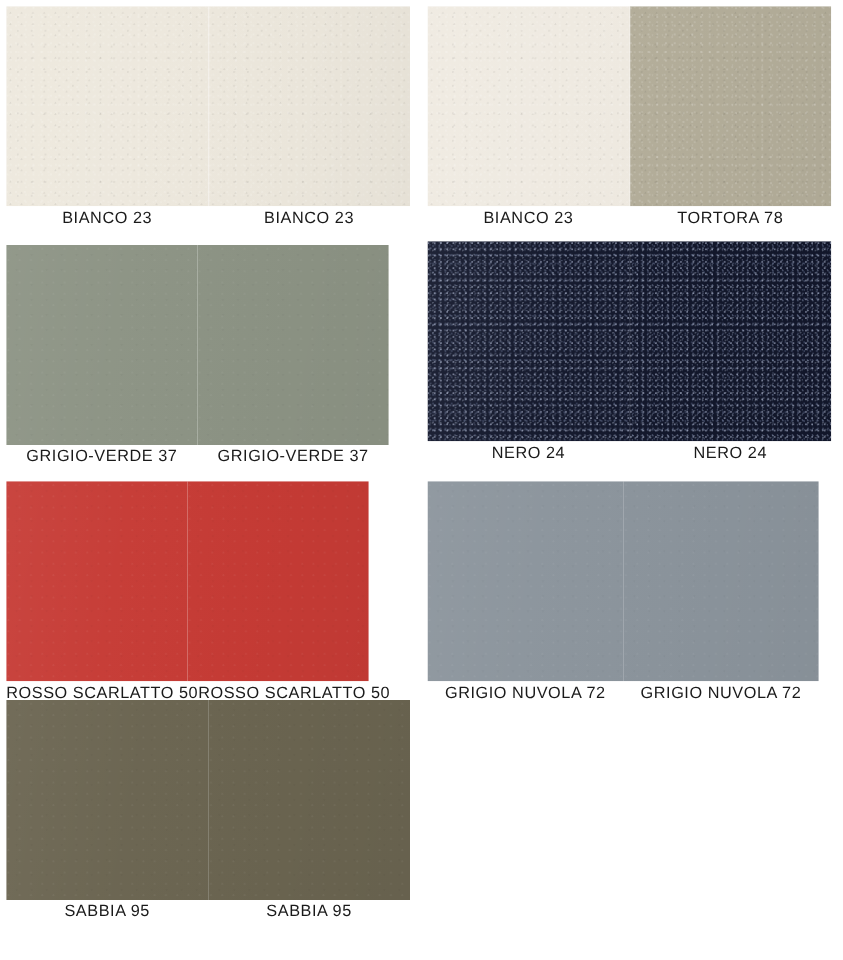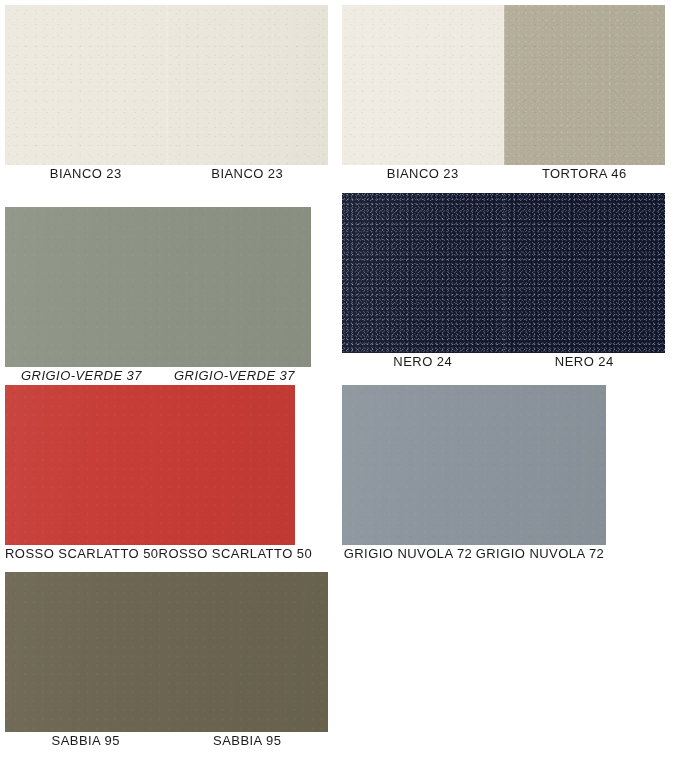--- a/index.html
+++ b/index.html
@@ -150,24 +150,24 @@
           <div class="grain grain-fine"></div>
         </div>
         <div class="swatch-half" style="background: rgb(180, 174, 154);">
           <div class="grain grain-fine"></div>
         </div>
         <div class="sheen"></div>
         <div class="seam seam-light"></div>
       </div>
       <div class="swatch-labels" style="top: 163px;">
         <div class="swatch-label">BIANCO 23</div>
-        <div class="swatch-label">TORTORA 46</div>
-      </div>
-    </div>
-    <div class="swatch-panel" style="left: 5px; top: 207px; width: 306px; height: 177px; font-style: italic;">
+        <div class="swatch-label">TORTORA 78</div>
+      </div>
+    </div>
+    <div class="swatch-panel" style="left: 5px; top: 196px; width: 306px; height: 177px;">
       <div class="swatch-image" style="height: 160px;">
         <div class="swatch-half" style="background: rgb(140, 147, 132);">
           <div class="grain grain-smooth"></div>
         </div>
         <div class="swatch-half" style="background: rgb(140, 147, 132);">
           <div class="grain grain-smooth"></div>
         </div>
         <div class="sheen"></div>
         <div class="seam seam-none"></div>
       </div>
@@ -201,37 +201,37 @@
           <div class="grain grain-smooth"></div>
         </div>
         <div class="sheen"></div>
         <div class="seam seam-none"></div>
       </div>
       <div class="swatch-labels" style="top: 163px;">
         <div class="swatch-label">ROSSO SCARLATTO 50</div>
         <div class="swatch-label">ROSSO SCARLATTO 50</div>
       </div>
     </div>
-    <div class="swatch-panel" style="left: 342px; top: 385px; width: 264px; height: 177px; padding-left: 25px;">
+    <div class="swatch-panel" style="left: 342px; top: 385px; width: 313px; height: 177px; padding-left: 25px;">
       <div class="swatch-image" style="height: 160px;">
         <div class="swatch-half" style="background: rgb(139, 148, 156);">
           <div class="grain grain-smooth"></div>
         </div>
         <div class="swatch-half" style="background: rgb(139, 148, 156);">
           <div class="grain grain-smooth"></div>
         </div>
         <div class="sheen"></div>
         <div class="seam seam-none"></div>
       </div>
       <div class="swatch-labels" style="top: 163px;">
         <div class="swatch-label">GRIGIO NUVOLA 72</div>
         <div class="swatch-label">GRIGIO NUVOLA 72</div>
       </div>
     </div>
-    <div class="swatch-panel" style="left: 5px; top: 572px; width: 323px; height: 177px;">
+    <div class="swatch-panel" style="left: 5px; top: 560px; width: 323px; height: 177px;">
       <div class="swatch-image" style="height: 160px;">
         <div class="swatch-half" style="background: rgb(106, 100, 80);">
           <div class="grain grain-smooth"></div>
         </div>
         <div class="swatch-half" style="background: rgb(106, 100, 80);">
           <div class="grain grain-smooth"></div>
         </div>
         <div class="sheen"></div>
         <div class="seam seam-none"></div>
       </div>

